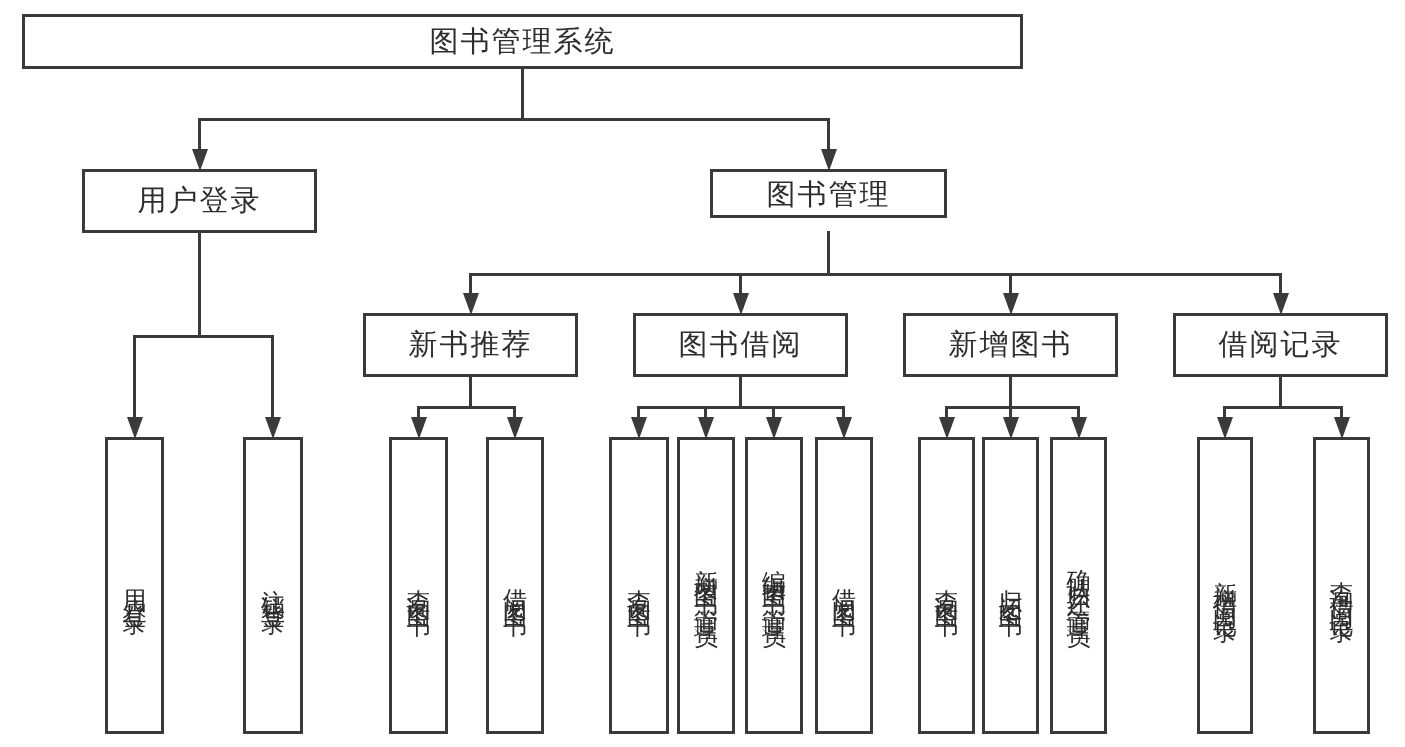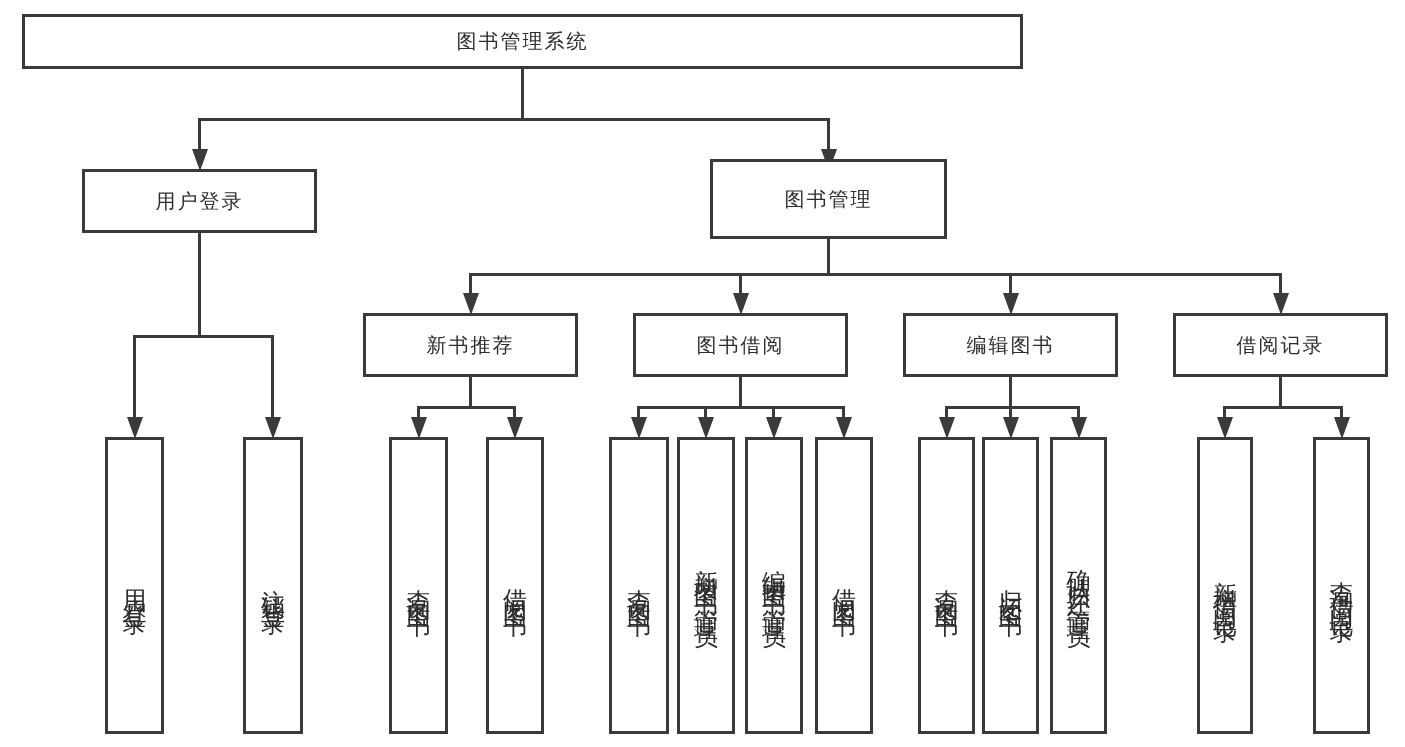--- a/index.html
+++ b/index.html
@@ -7,21 +7,21 @@
   #canvas{
     position:relative;width:1405px;height:747px;background:var(--bg,#ffffff);
     overflow:hidden;
   }
   .node{
     position:absolute;box-sizing:border-box;background:#ffffff;
     border:3px solid var(--line,#3a3a3a);color:var(--text,#2d2d2d);
     display:flex;align-items:center;justify-content:center;
     z-index:2;
   }
-  .node.h{font-size:20px;letter-spacing:2px;white-space:nowrap;}
+  .node.h{font-size:29px;letter-spacing:2px;white-space:nowrap;}
   .node.v{
     writing-mode:vertical-rl;
     font-size:24px;letter-spacing:8px;line-height:1;
   }
   .seg{position:absolute;background:var(--line,#3a3a3a);z-index:1;}
   .arrow{
     position:absolute;width:0;height:0;z-index:1;
     border-left:8px solid transparent;border-right:8px solid transparent;
     border-top:22px solid var(--line,#3a3a3a);
   }
@@ -34,31 +34,31 @@
 </head>
 <body>
 
 <div id="canvas" style="--line: #3a3a3a; --text: #2d2d2d; --bg: #ffffff; --wm: #b6b6b6;">
 <div class="node h" style="left: 22px; top: 14px; width: 1001px; height: 55px;">
       <span>图书管理系统</span>
     </div>
     <div class="node h" style="left: 82px; top: 169px; width: 235px; height: 64px;">
       <span>用户登录</span>
     </div>
-    <div class="node h" style="left: 710px; top: 159px; width: 237px; height: 80px;">
+    <div class="node h" style="left: 710px; top: 169px; width: 237px; height: 49px; align-items: flex-end;">
       <span>图书管理</span>
     </div>
     <div class="node h" style="left: 363px; top: 313px; width: 215px; height: 64px;">
       <span>新书推荐</span>
     </div>
     <div class="node h" style="left: 633px; top: 313px; width: 215px; height: 64px;">
       <span>图书借阅</span>
     </div>
     <div class="node h" style="left: 903px; top: 313px; width: 215px; height: 64px;">
-      <span>编辑图书</span>
+      <span>新增图书</span>
     </div>
     <div class="node h" style="left: 1173px; top: 313px; width: 215px; height: 64px;">
       <span>借阅记录</span>
     </div>
     <div class="node v" style="left: 105px; top: 437px; width: 59px; height: 297px;">
       <span>用户登录</span>
     </div>
     <div class="node v" style="left: 243px; top: 437px; width: 60px; height: 297px;">
       <span>注销登录</span>
     </div>

